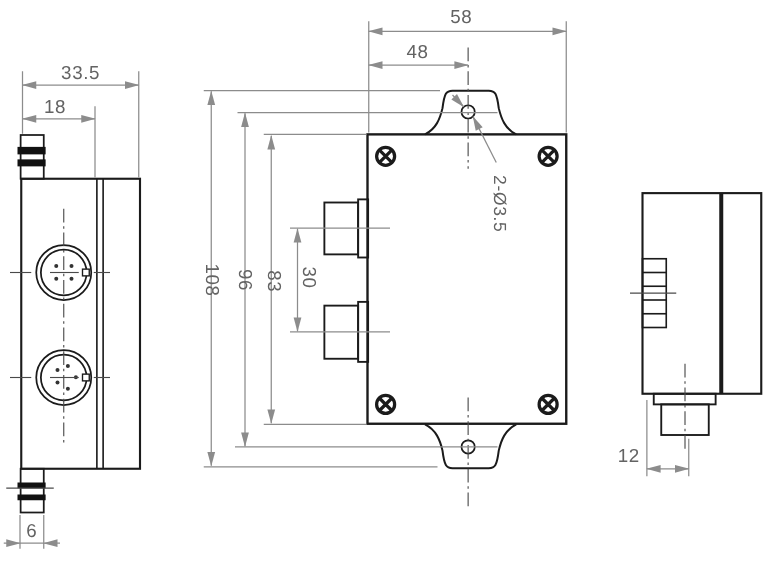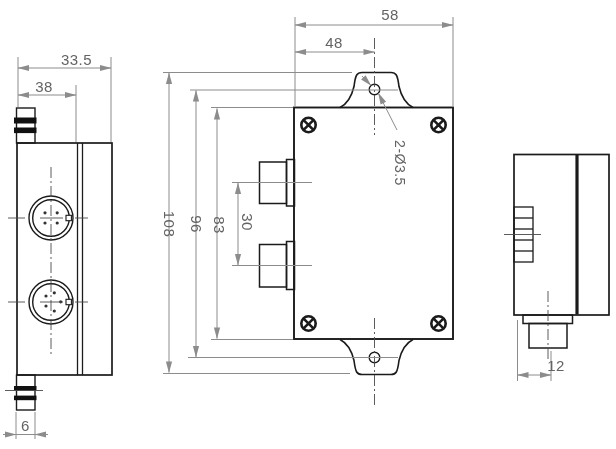--- a/index.html
+++ b/index.html
@@ -182,26 +182,26 @@
       </g>
     </g>
 
     <g stroke="#8c8c8c" stroke-width="1" fill="none">
       <line x1="517.5" y1="320" x2="517.5" y2="381"></line>
       <line x1="551" y1="351" x2="551" y2="381"></line>
       <line x1="517.5" y1="375" x2="551" y2="375" marker-start="url(#ah)" marker-end="url(#ah)"></line>
     </g>
   </svg>
 
-  <div class="dim-text" style="left:64.5px;top:59px;margin-left:12px;">33.5</div>
-  <div class="dim-text" style="left:44px;top:86px;">38</div>
+  <div class="dim-text" style="left:64.5px;top:59px;">33.5</div>
+  <div class="dim-text" style="left:44px;top:86px;">18</div>
   <div class="dim-text" style="left:25.5px;top:425px;">6</div>
 
-  <div class="dim-text" style="left:390px;top:14px;text-align:center;">58</div>
+  <div class="dim-text" style="left:369px;top:14px;text-align:center;">58</div>
   <div class="dim-text" style="left:334px;top:42px;">48</div>
   <div class="dim-text v" style="left:169px;top:224px;">108</div>
   <div class="dim-text v" style="left:196px;top:224px;">96</div>
   <div class="dim-text v" style="left:219px;top:225px;">83</div>
   <div class="dim-text v" style="left:247px;top:222px;">30</div>
   <div class="dim-text v small" style="left:400px;top:163px;">2-Ø3.5</div>
 
-  <div class="dim-text" style="left:556px;top:365px;">12</div>
+  <div class="dim-text" style="left:503px;top:365px;">12</div>
 </div>
 
 </body></html>

